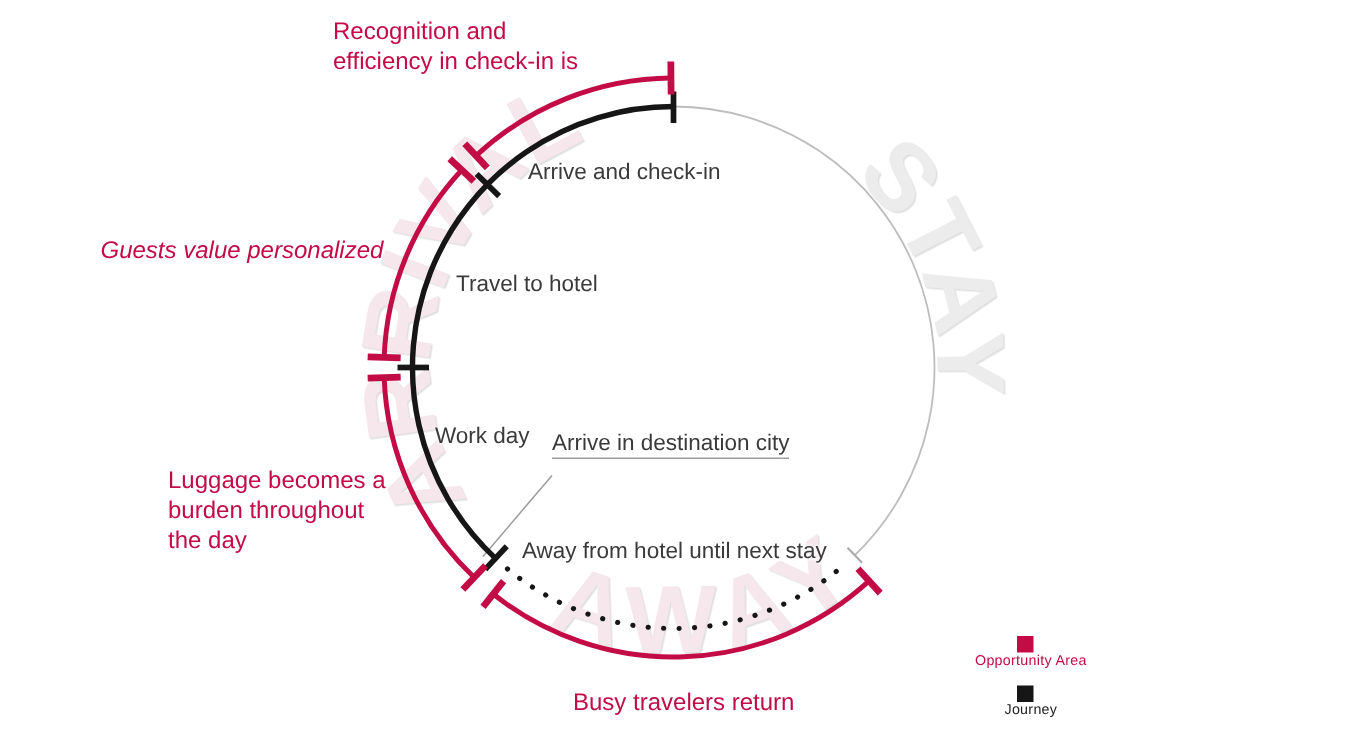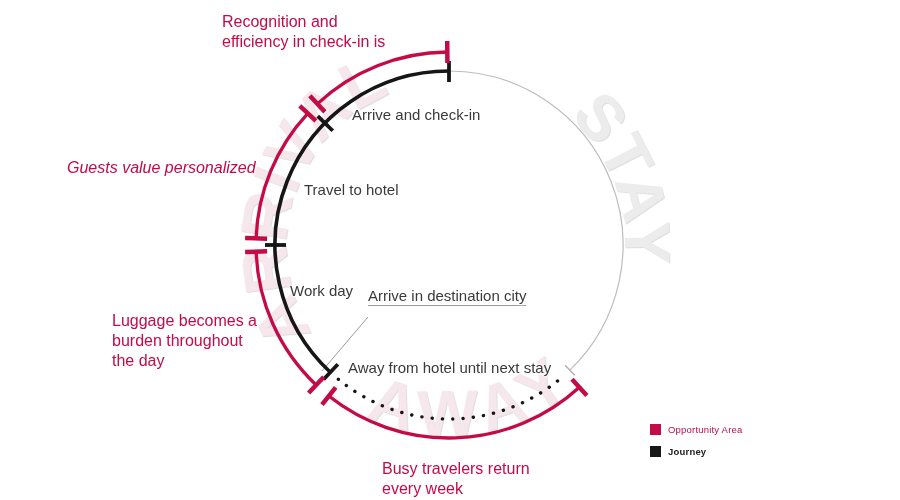--- a/index.html
+++ b/index.html
@@ -45,33 +45,34 @@
   }
   .legend {
     position: absolute;
     left: 650px;
     top: 424px;
   }
   .legend-row {
     display: flex;
     align-items: center;
     margin-bottom: 11px;
+    flex-direction: column;
   }
   .swatch {
     display: inline-block;
     width: 11px;
     height: 11px;
     margin-right: 7px;
   }
   .legend-label {
     font-size: 9.5px;
     letter-spacing: 0.2px;
   }
   .legend-row.opp .legend-label { color: var(--opp, #c30b46); }
-  .legend-row.jrn .legend-label { color: #222222; font-weight: bold; }
+  .legend-row.jrn .legend-label { color: #222222; }
 </style>
 </head>
 <body>
 
 <div class="stage">
 
   <svg id="diagram" width="900" height="500" viewBox="0 0 900 500">
       <defs>
         <path id="wmpath0" d="M 569.03 116.28 A 176 176 0 0 1 479.56 418.33" fill="none"></path>
         <path id="wmpath1" d="M 313.14 333.23 A 162 162 0 0 1 477.13 85.46" fill="none"></path>
@@ -110,21 +111,20 @@
   <div class="annotation" id="ann1" style="left: 67px; top: 158px; font-style: italic;">
     <div>Guests value personalized</div>
   </div>
   <div class="annotation" id="ann2" style="left: 112px; top: 311px;">
     <div>Luggage becomes a</div>
     <div>burden throughout</div>
     <div>the day</div>
   </div>
   <div class="annotation" id="ann3" style="left: 382px; top: 459px;">
     <div>Busy travelers return</div>
-    <div>every week</div>
   </div>
 
   <div class="jlabel" id="jl0" style="left: 352px; top: 106px;">Arrive and check-in</div>
   <div class="jlabel" id="jl1" style="left: 304px; top: 181px;">Travel to hotel</div>
   <div class="jlabel" id="jl2" style="left: 290px; top: 282px;">Work day</div>
   <div class="jlabel underlined" id="jl3" style="left: 368px; top: 287px;">Arrive in destination city</div>
   <div class="jlabel" id="jl4" style="left: 348px; top: 359px;">Away from hotel until next stay</div>
 
   <div class="legend">
     <div class="legend-row opp">

